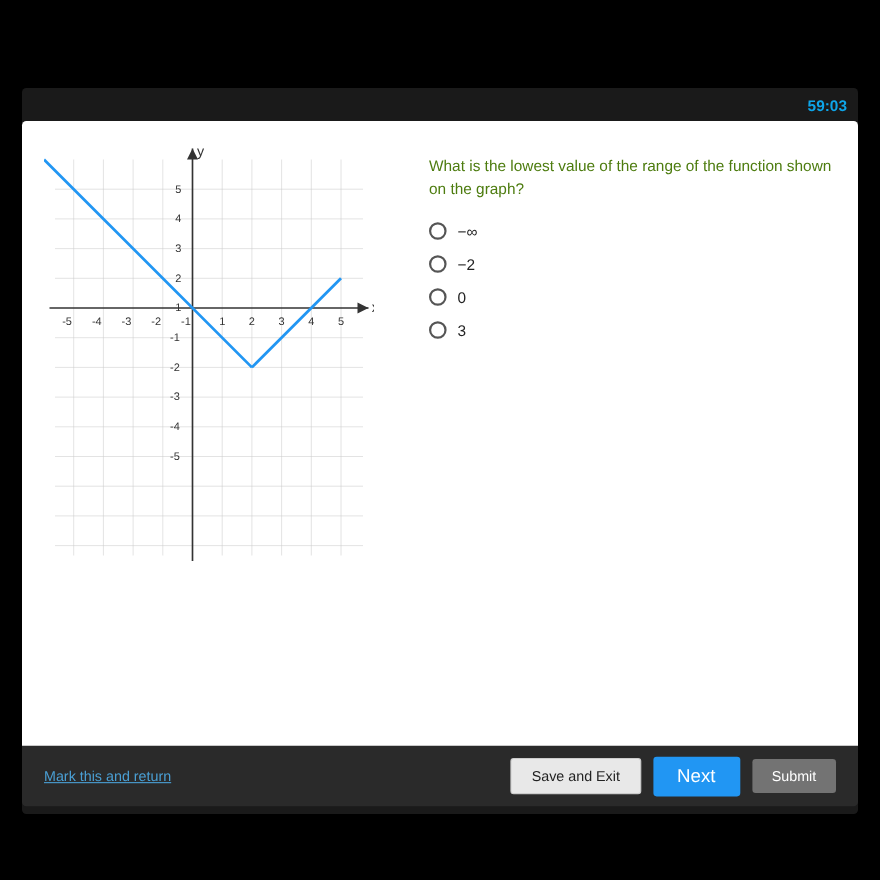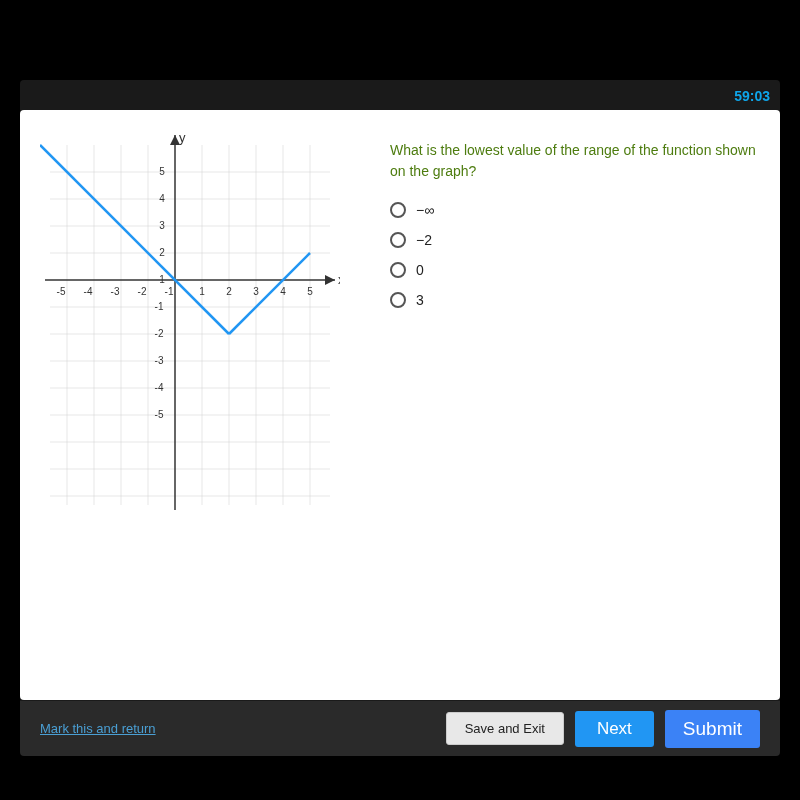--- a/index.html
+++ b/index.html
@@ -93,21 +93,21 @@
       border: 2px solid #555;
       border-radius: 50%;
       flex-shrink: 0;
       background: #fff;
       cursor: pointer;
     }
 
     
     .bottom-bar {
       position: absolute;
-      bottom: 44px;
+      bottom: 67px;
       left: 20px;
       right: 20px;
       height: 55px;
       background: #2a2a2a;
       display: flex;
       align-items: center;
       justify-content: space-between;
       padding: 0 20px;
       border-radius: 0 0 4px 4px;
     }
@@ -139,25 +139,25 @@
       background: #2196F3;
       color: #fff;
       border: none;
       padding: 8px 22px;
       font-size: 17px;
       border-radius: 3px;
       cursor: pointer;
     }
 
     .btn-submit {
-      background: #3b82f6;
+      background: #737373;
       color: #fff;
       border: none;
       padding: 8px 18px;
-      font-size: 19px;
+      font-size: 13px;
       border-radius: 3px;
       cursor: pointer;
     }
   </style>
 </head>
 <body>
 
 <div class="screen"></div>
 
 <div class="timer">59:03</div>

